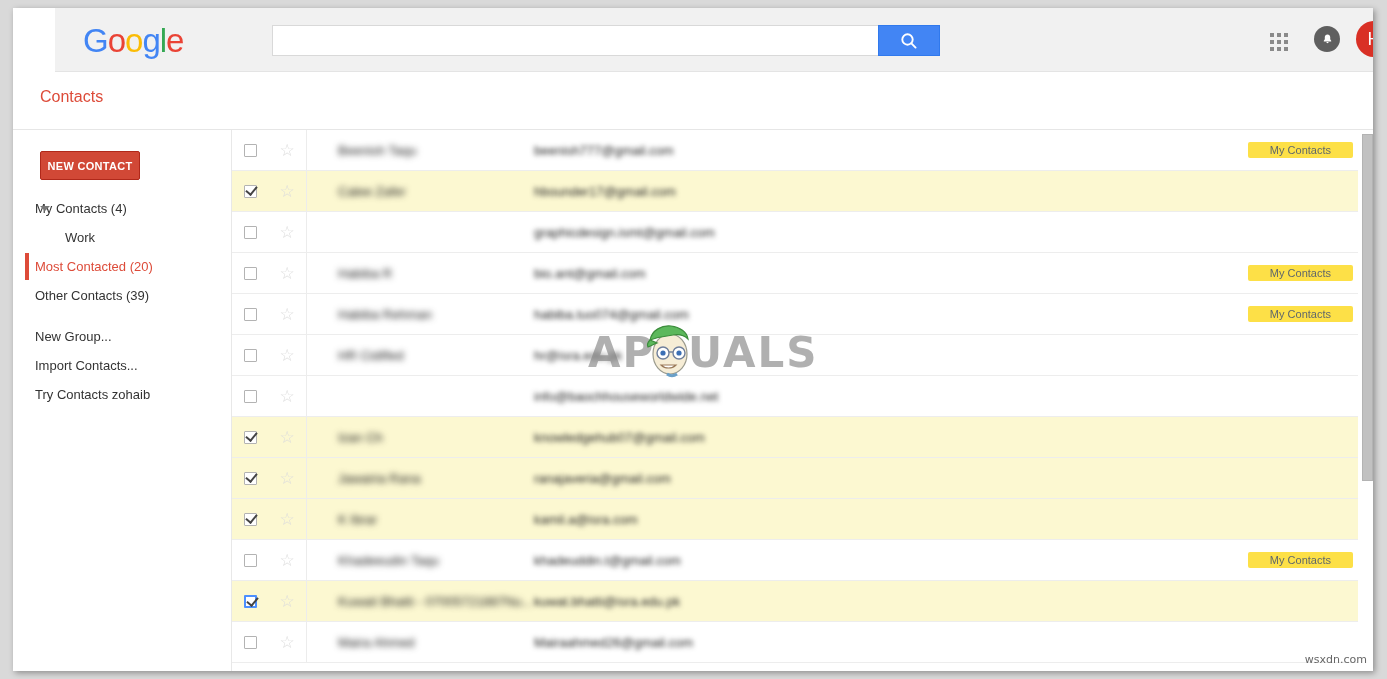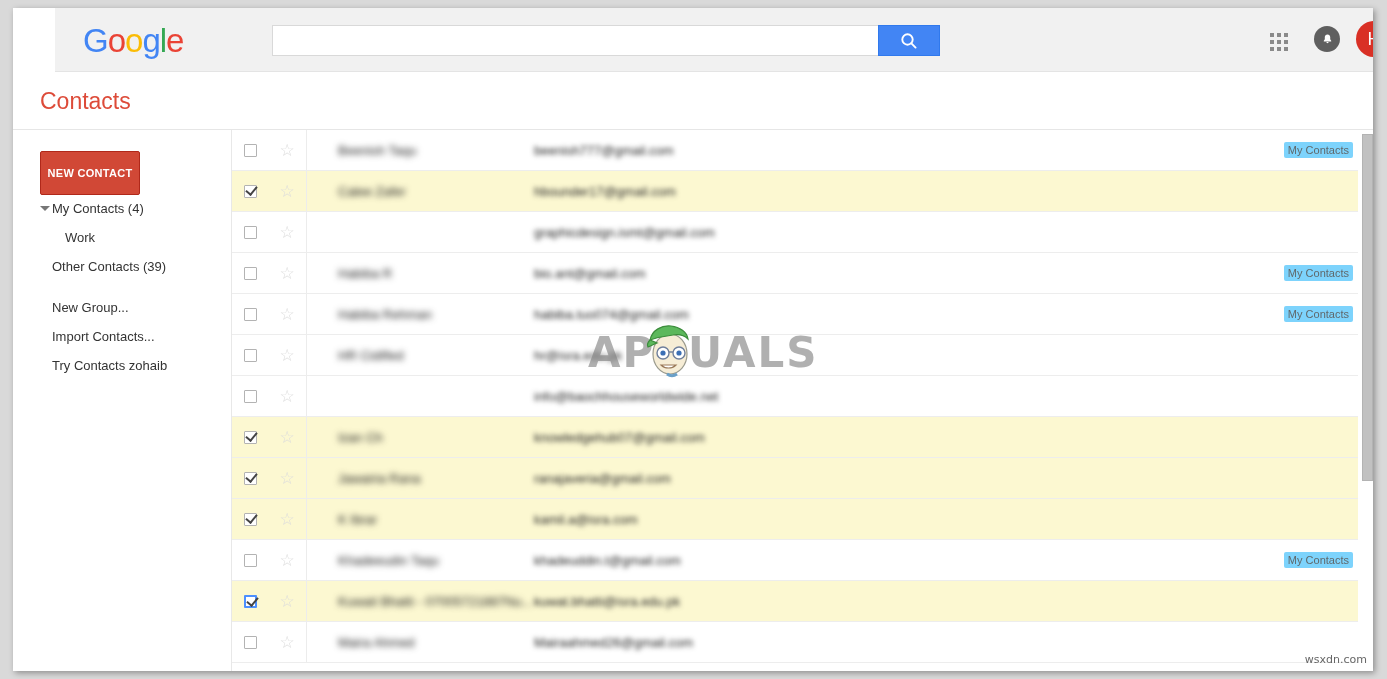--- a/index.html
+++ b/index.html
@@ -90,21 +90,21 @@
 
   
   .toolbar {
     position: absolute; left: 0; top: 64px;
     width: 1360px; height: 58px;
     background: #fff;
     border-bottom: 1px solid #e6e6e6;
   }
   .apptitle {
     position: absolute; left: 27px; top: 16px;
-    font-size: 23px; color: #dd4b39;
+    font-size: 16px; color: #dd4b39;
   }
   .btn {
     position: absolute;
     height: 28px;
     background: linear-gradient(#f5f5f5, #f1f1f1);
     border: 1px solid #dcdcdc;
     border-radius: 2px;
     color: #444; font-size: 12px; font-weight: bold;
     display: flex; align-items: center; justify-content: center;
     cursor: pointer; user-select: none;
@@ -141,32 +141,32 @@
 
   
   .sidebar {
     position: absolute; left: 0; top: 122px;
     width: 219px; height: 541px;
     background: #fff;
     border-right: 1px solid #e8e8e8;
   }
   .newcontact {
     position: absolute; left: 27px; top: 21px;
-    width: 100px; height: 44px;
+    width: 100px; height: 29px;
     background: #d14836; border: 1px solid #b0281a;
     border-radius: 2px;
     color: #fff; font-size: 11px; font-weight: bold;
     display: flex; align-items: center; justify-content: center;
     letter-spacing: .3px; cursor: pointer;
   }
   .navlist { position: absolute; left: 0; top: 64px; width: 219px; }
   .navitem {
     position: relative;
     font-size: 13px; color: #333;
-    padding: 0 0 0 39px;
+    padding: 0 0 0 22px;
     height: 29px; line-height: 29px;
     cursor: pointer; white-space: nowrap;
   }
   .navitem.sub { padding-left: 52px; }
   .navitem.active { color: #dd4b39; }
   .navitem.active:before {
     content: ""; position: absolute; left: 12px; top: 1px;
     width: 4px; height: 27px; background: #dd4b39;
   }
   .navitem .tri {
@@ -216,22 +216,22 @@
   }
   .namecell {
     width: 228px; padding-left: 32px;
     font-size: 13px; color: #222;
   }
   .emailcell {
     flex: 1; font-size: 13px; color: #222;
   }
   .badgecell { width: 170px; display: flex; justify-content: flex-end; padding-right: 5px; }
   .badge {
-    background: #7dd3fc; color: #60686b;
-    font-size: 11px; padding: 2px 4px; border-radius: 2px;
+    background: #fde047; color: #60686b;
+    font-size: 11px; padding: 2px 22px; border-radius: 2px;
     white-space: nowrap;
     text-align: center;
   }
   .blur { filter: blur(3.2px); }
   .blur2 { filter: blur(2.6px); }
 
   
   .sbtrack {
     position: absolute; left: 1349px; top: 122px;
     width: 11px; height: 541px; background: #fff;
@@ -357,20 +357,21 @@
     </div>
   </div>
 
   <div class="sidebar">
     <div class="newcontact">
       <span>NEW CONTACT</span>
     </div>
     <div class="navlist" id="navlist">
         <div class="navitem"><span class="tri"></span><span>My Contacts (4)</span></div>
         <div class="navitem sub"><span>Work</span></div>
+        <div class="navitem active"><span>Most Contacted (20)</span></div>
         <div class="navitem"><span>Other Contacts (39)</span></div>
         <div class="navgap"></div>
         <div class="navitem"><span>New Group...</span></div>
         <div class="navitem"><span>Import Contacts...</span></div>
         <div class="navitem"><span>Try Contacts zohaib</span></div>
       </div>
   </div>
 
   <div class="listpane">
     <div id="rows">

